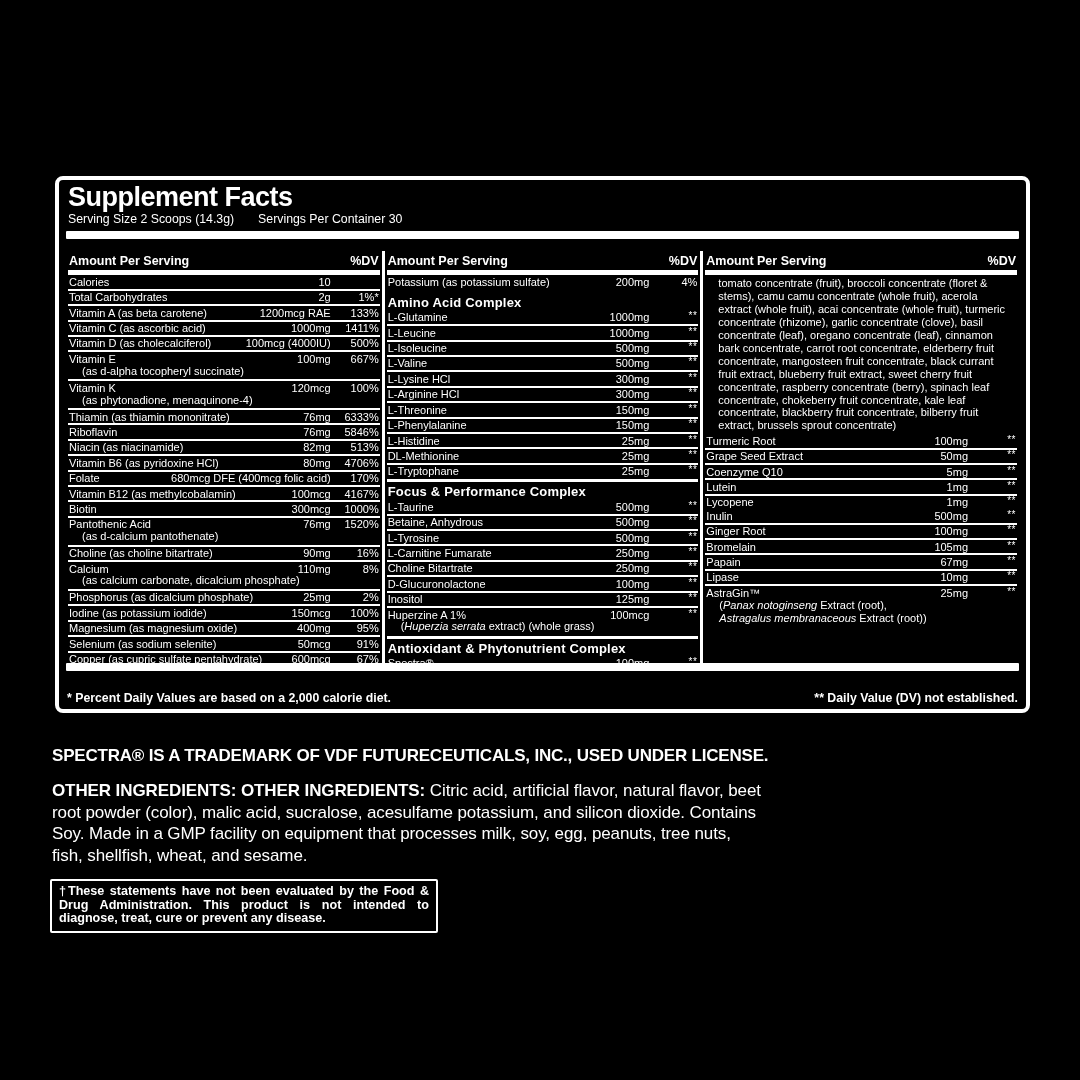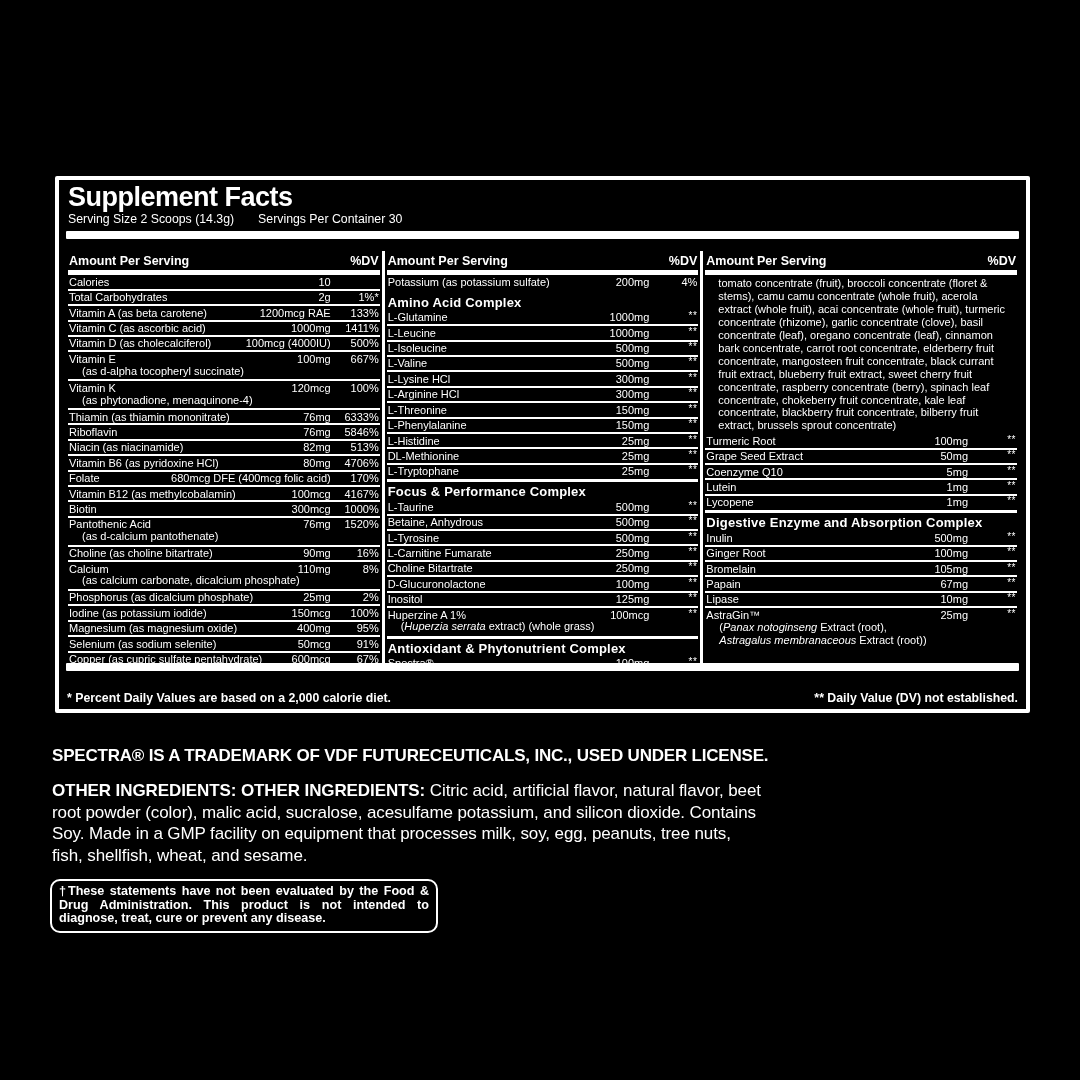--- a/index.html
+++ b/index.html
@@ -1,21 +1,21 @@
 <!DOCTYPE html>
 <html><head>
 <meta charset="utf-8">
 <style>
   html,body{margin:0;padding:0;background:#000;}
   .page{position:relative;width:1080px;height:1080px;background:#000;color:#fff;
         font-family:"Liberation Sans","DejaVu Sans",sans-serif;overflow:hidden;}
 
   
   .panel{position:absolute;left:55px;top:176px;width:975px;height:537px;
-         box-sizing:border-box;border:4px solid #fff;border-radius:2px;
+         box-sizing:border-box;border:4px solid #fff;border-radius:8px;
          background:#000;padding:0 7px;display:flex;flex-direction:column;overflow:hidden;}
   .panel h1{margin:3px 2px 0;font-size:27px;font-weight:bold;letter-spacing:-0.5px;line-height:1.05;}
   .serving{font-size:12.3px;margin:1px 2px 3px;}
   .serving .gap{display:inline-block;width:24px;}
   .band{height:8px;background:#fff;border-radius:1px;}
   .band-top{margin:2px 0 0;}
   .band-bottom{margin:0 0 0;}
 
   .columns{flex:1;display:flex;margin-top:12px;overflow:hidden;}
   .col{flex:1 1 0;display:flex;flex-direction:column;padding:0 2px;overflow:hidden;min-width:0;}
@@ -39,21 +39,21 @@
   .footnote{display:flex;justify-content:space-between;font-weight:bold;
             font-size:12.3px;padding:20px 1px 4px;}
 
   
   .trademark{position:absolute;left:52px;top:746px;width:940px;margin:0;
              font-size:17px;font-weight:bold;letter-spacing:-0.2px;}
   .other{position:absolute;left:52px;top:780px;width:712px;margin:0;
          font-size:17px;line-height:21.5px;letter-spacing:-0.1px;}
   .other strong{font-weight:bold;}
   .fda-box{position:absolute;left:50px;top:879px;width:388px;box-sizing:border-box;
-           border:2px solid #fff;border-radius:10px;padding:4px 7px 5px;
+           border:2px solid #fff;border-radius:2px;padding:4px 7px 5px;
            font-size:12.6px;font-weight:bold;line-height:13.6px;text-align:justify;}
 </style>
 </head>
 <body>
 
 <div class="page">
 
   <section class="panel">
     <h1>Supplement Facts</h1>
     <div class="serving">
@@ -327,21 +327,20 @@
           <div class="row b">
             <span class="name">Lutein</span>
             <span class="amount">1mg</span>
             <span class="dv est">**</span>
           </div>
           <div class="row">
             <span class="name">Lycopene</span>
             <span class="amount">1mg</span>
             <span class="dv est">**</span>
           </div>
-          <div class="section">Digestive Enzyme and Absorption Complex</div>
           <div class="row b">
             <span class="name">Inulin</span>
             <span class="amount">500mg</span>
             <span class="dv est">**</span>
           </div>
           <div class="row b">
             <span class="name">Ginger Root</span>
             <span class="amount">100mg</span>
             <span class="dv est">**</span>
           </div>

